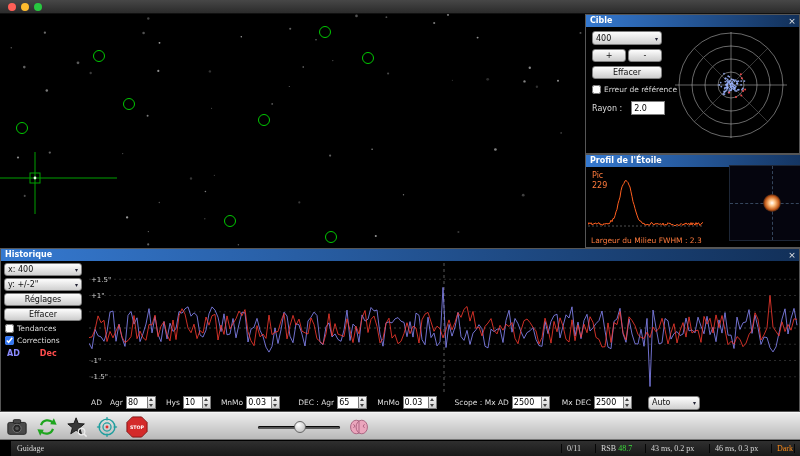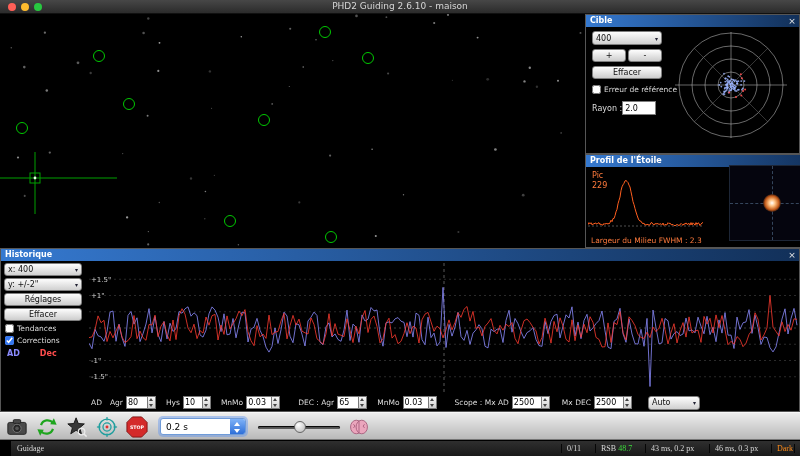--- a/index.html
+++ b/index.html
@@ -38,21 +38,21 @@
   input[type=checkbox]{width:9px;height:9px;margin:0;accent-color:#3577f0;}
   .tin{height:12px;font-size:8px;border:1px solid #7e7e7e;background:#fff;color:#000;padding:0 2px;font-family:inherit;box-sizing:content-box;}
 
   
   .zoomdd{position:absolute;left:6px;top:16px;width:70px;height:14px;}
   .zrow{position:absolute;left:6px;top:34px;width:70px;display:flex;gap:2px;}
   .zrow .mbtn{flex:1;height:13px;}
   .clearbtn-c{position:absolute;left:6px;top:51px;width:70px;height:13px;}
   .chk{display:flex;align-items:center;gap:3px;color:#dcdcdc;font-size:7.5px;}
   .refchk{position:absolute;left:6px;top:70px;}
-  .radrow{position:absolute;left:6px;top:86px;display:flex;align-items:center;gap:0;color:#dcdcdc;font-size:8px;}
+  .radrow{position:absolute;left:6px;top:86px;display:flex;align-items:center;gap:9px;color:#dcdcdc;font-size:8px;}
   .radrow .tin{width:28px;}
   #bullseye{position:absolute;right:3px;top:14px;}
 
   
   .pic-label{position:absolute;left:6px;top:16px;color:#ff7a3c;font-size:8px;}
   .pic-value{position:absolute;left:6px;top:26px;color:#ff7a3c;font-size:8px;}
   #profcurve{position:absolute;left:2px;top:14px;}
   .starimg{position:absolute;right:4px;top:10px;width:86px;height:76px;background:#05050e;border:1px solid #1d2636;box-sizing:border-box;}
   .cross-h{position:absolute;left:0;right:0;top:50%;border-top:1px dashed #35465c;}
   .cross-v{position:absolute;top:0;bottom:0;left:50%;border-left:1px dashed #35465c;}
@@ -115,21 +115,20 @@
 </style>
 </head>
 <body>
 
 <div class="app">
 
   <div class="titlebar">
     <span class="tl red"></span>
     <span class="tl yellow"></span>
     <span class="tl green"></span>
-    <span class="title">PHD2 Guiding 2.6.10 - maison</span>
   </div>
 
   <svg id="starfield" width="585" height="234">
       <circle cx="403.5" cy="180.8" r="0.70" fill="#cfcfcf" opacity="0.57"></circle>
       <circle cx="49.8" cy="138.6" r="1.15" fill="#cfcfcf" opacity="0.47"></circle>
       <circle cx="529.8" cy="53.7" r="1.20" fill="#cfcfcf" opacity="0.64"></circle>
       <circle cx="386.4" cy="3.2" r="0.92" fill="#cfcfcf" opacity="0.38"></circle>
       <circle cx="524.5" cy="67.4" r="1.18" fill="#cfcfcf" opacity="0.63"></circle>
       <circle cx="148.3" cy="4.5" r="1.21" fill="#cfcfcf" opacity="0.32"></circle>
       <circle cx="159.5" cy="28.8" r="0.92" fill="#cfcfcf" opacity="0.79"></circle>
@@ -502,24 +501,20 @@
         <line x1="1" y1="12" x2="5" y2="12" stroke="#1f9e9e" stroke-width="1.3"></line>
         <line x1="19" y1="12" x2="23" y2="12" stroke="#1f9e9e" stroke-width="1.3"></line>
       </svg>
     </button>
     <button class="tbtn" style="left:124px">
       <svg viewBox="0 0 24 24" width="22" height="22">
         <polygon points="7,1 17,1 23,7 23,17 17,23 7,23 1,17 1,7" fill="#d42a2a" stroke="#7d1212"></polygon>
         <text x="12" y="14.5" text-anchor="middle" font-size="5.2" font-weight="bold" fill="#ffffff" font-family="DejaVu Sans">STOP</text>
       </svg>
     </button>
-    <div class="expdd">
-      <span class="txt">0.2 s</span>
-      <span class="cap"></span>
-    </div>
     <div class="slider">
       <div class="knob"></div>
     </div>
     <button class="tbtn" style="left:346px">
       <svg viewBox="0 0 24 24" width="22" height="22">
         <ellipse cx="9" cy="12" rx="6.2" ry="7.4" fill="#eba6bd" stroke="#a75f7d"></ellipse>
         <ellipse cx="15" cy="12" rx="6.2" ry="7.4" fill="#eba6bd" stroke="#a75f7d"></ellipse>
         <line x1="12" y1="4.8" x2="12" y2="19.2" stroke="#a75f7d"></line>
         <path d="M6,9 q3,2 0,4" fill="none" stroke="#a75f7d"></path>
         <path d="M18,9 q-3,2 0,4" fill="none" stroke="#a75f7d"></path>

